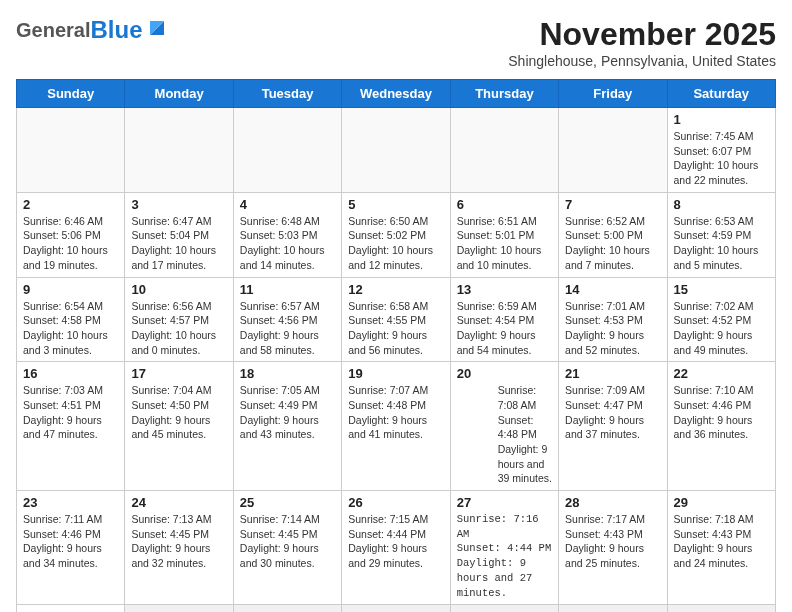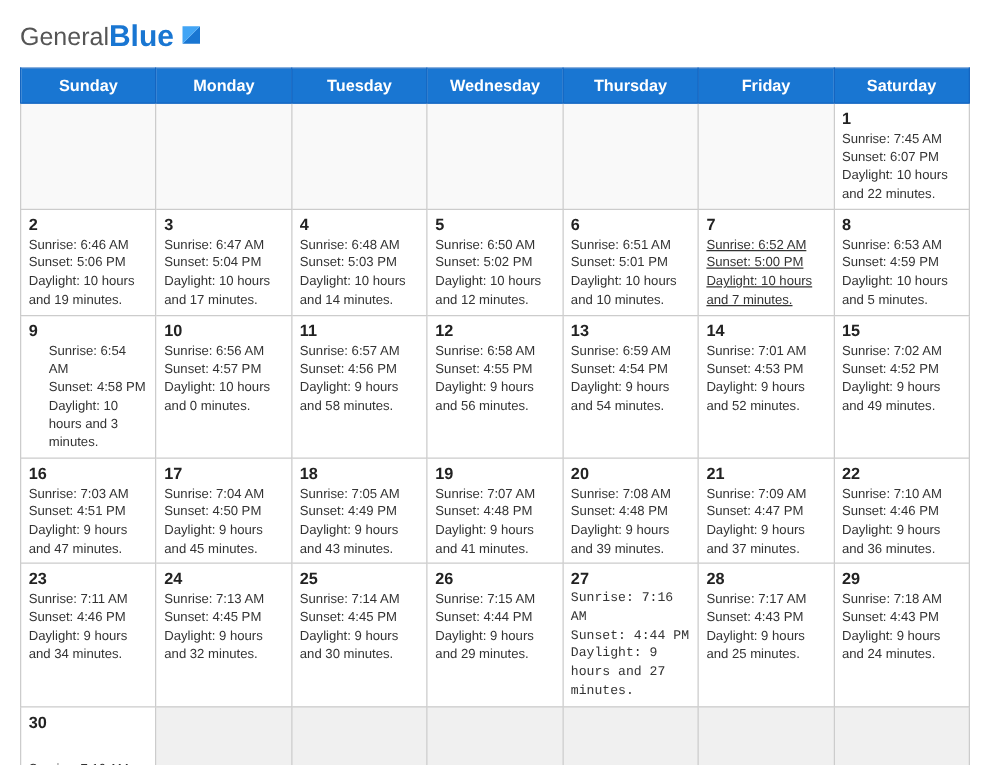--- a/index.html
+++ b/index.html
@@ -18,21 +18,21 @@
     }
     .logo-area {
       display: flex;
       flex-direction: column;
       align-items: flex-start;
     }
     .logo-inner {
       display: flex;
       align-items: center;
     }
-    .logo-word-general { color: #555; font-size: 20px; font-weight: normal; }
+    .logo-word-general { color: #555; font-size: 20px; font-weight: bold; }
     .logo-word-blue-text { color: #1976D2; font-size: 24px; font-weight: bold; }
     .title-area {
       text-align: right;
     }
     .month-title {
       font-size: 32px;
       font-weight: bold;
       color: #222;
     }
     .subtitle {
@@ -91,20 +91,22 @@
       <span class="logo-word-blue-text">Blue</span>
       <span style="display:inline-block; margin-left:3px;">
         <svg width="22" height="22" viewBox="0 0 22 22">
           <polygon points="4,18 18,4 18,18" fill="#1976D2"></polygon>
           <polygon points="4,18 18,4 4,4" fill="#42A5F5"></polygon>
         </svg>
       </span>
     </div>
   </div>
   <div class="title-area">
+    <div class="month-title">November 2025</div>
+    <div class="subtitle">Shinglehouse, Pennsylvania, United States</div>
   </div>
 </div>
 
 <table class="calendar">
   <thead>
     <tr>
     <th>Sunday</th>
         <th>Monday</th>
         <th>Tuesday</th>
         <th>Wednesday</th>
@@ -154,35 +156,35 @@
 Daylight: 10 hours and 12 minutes.</div>
         </td>
         <td>
           <span class="day-number">6</span>
           <div class="day-info" style="white-space: pre-line;">Sunrise: 6:51 AM
 Sunset: 5:01 PM
 Daylight: 10 hours and 10 minutes.</div>
         </td>
         <td>
           <span class="day-number">7</span>
-          <div class="day-info" style="white-space: pre-line; text-decoration: underline;">Sunrise: 6:52 AM
+          <div class="day-info" style="white-space: pre-line;">Sunrise: 6:52 AM
 Sunset: 5:00 PM
 Daylight: 10 hours and 7 minutes.</div>
         </td>
         <td>
           <span class="day-number">8</span>
           <div class="day-info" style="white-space: pre-line;">Sunrise: 6:53 AM
 Sunset: 4:59 PM
 Daylight: 10 hours and 5 minutes.</div>
         </td>
       </tr>
       <tr>
         <td>
           <span class="day-number">9</span>
-          <div class="day-info" style="white-space: pre-line; margin-left: 16px;">Sunrise: 6:54 AM
+          <div class="day-info" style="white-space: pre-line;">Sunrise: 6:54 AM
 Sunset: 4:58 PM
 Daylight: 10 hours and 3 minutes.</div>
         </td>
         <td>
           <span class="day-number">10</span>
           <div class="day-info" style="white-space: pre-line;">Sunrise: 6:56 AM
 Sunset: 4:57 PM
 Daylight: 10 hours and 0 minutes.</div>
         </td>
         <td>
@@ -236,21 +238,21 @@
 Daylight: 9 hours and 43 minutes.</div>
         </td>
         <td>
           <span class="day-number">19</span>
           <div class="day-info" style="white-space: pre-line;">Sunrise: 7:07 AM
 Sunset: 4:48 PM
 Daylight: 9 hours and 41 minutes.</div>
         </td>
         <td>
           <span class="day-number">20</span>
-          <div class="day-info" style="white-space: pre-line;">Sunrise: 7:08 AM
+          <div class="day-info" style="white-space: pre-line; margin-left: 41px;">Sunrise: 7:08 AM
 Sunset: 4:48 PM
 Daylight: 9 hours and 39 minutes.</div>
         </td>
         <td>
           <span class="day-number">21</span>
           <div class="day-info" style="white-space: pre-line;">Sunrise: 7:09 AM
 Sunset: 4:47 PM
 Daylight: 9 hours and 37 minutes.</div>
         </td>
         <td>

